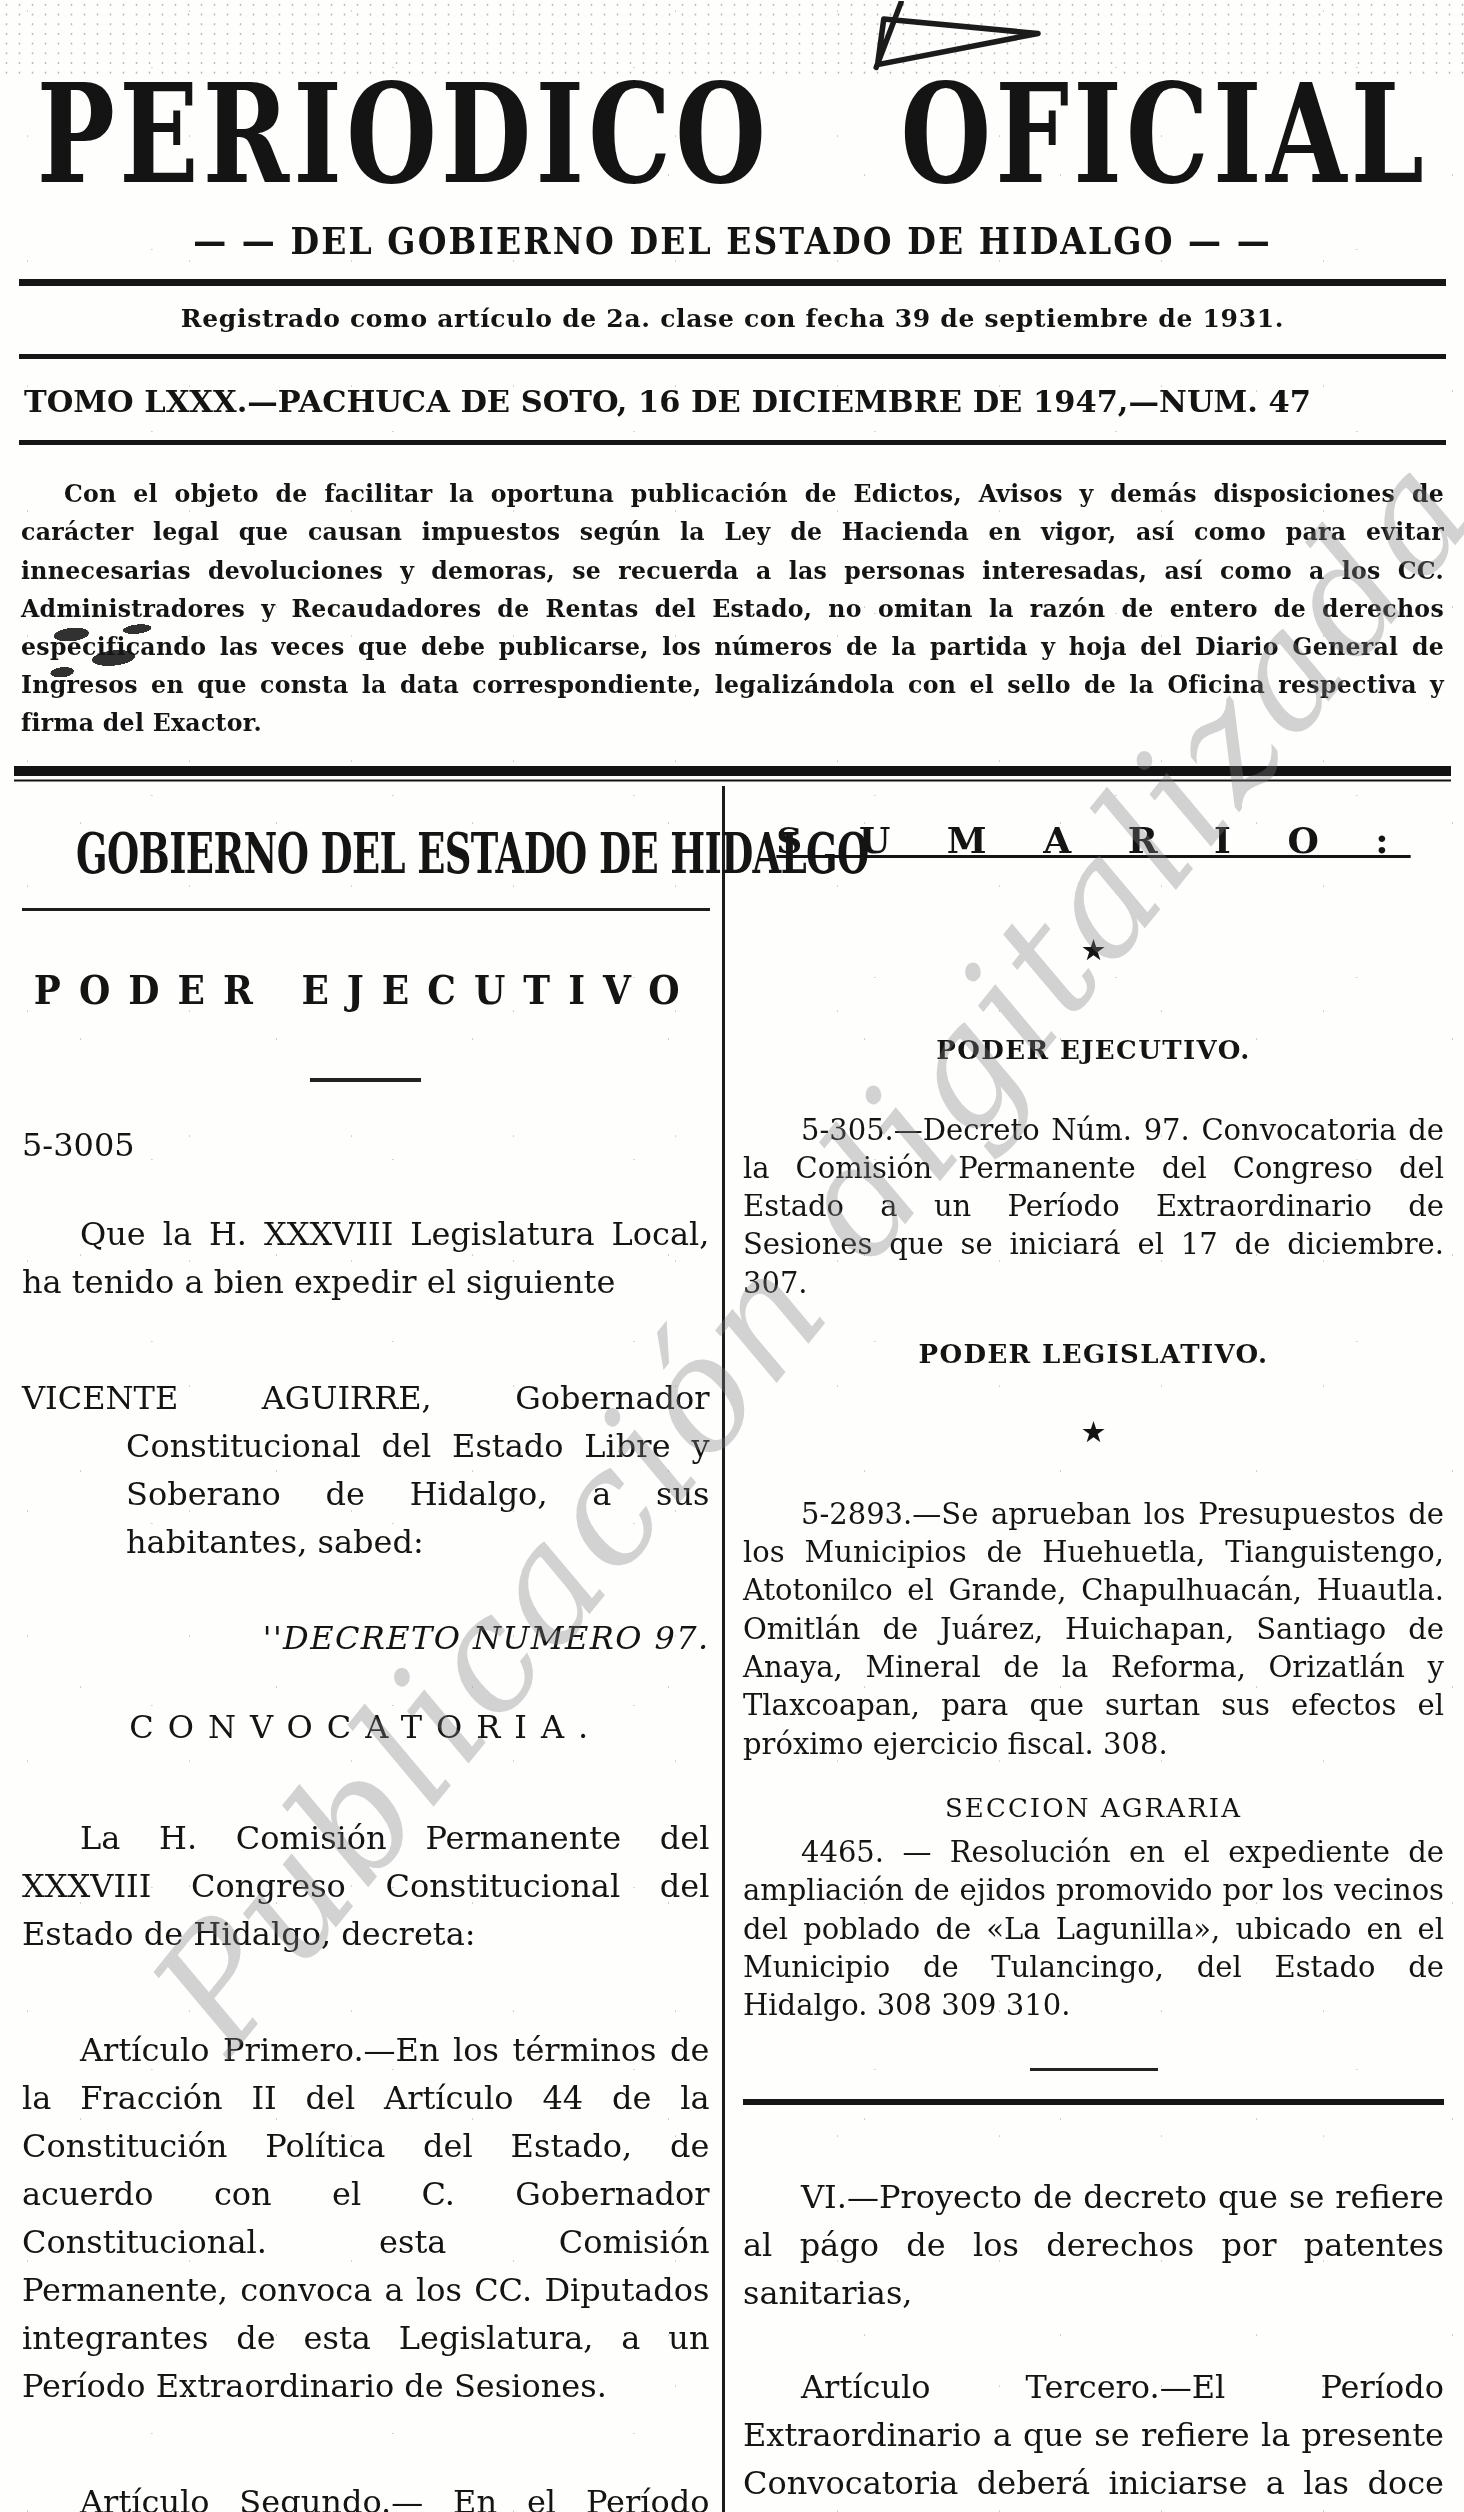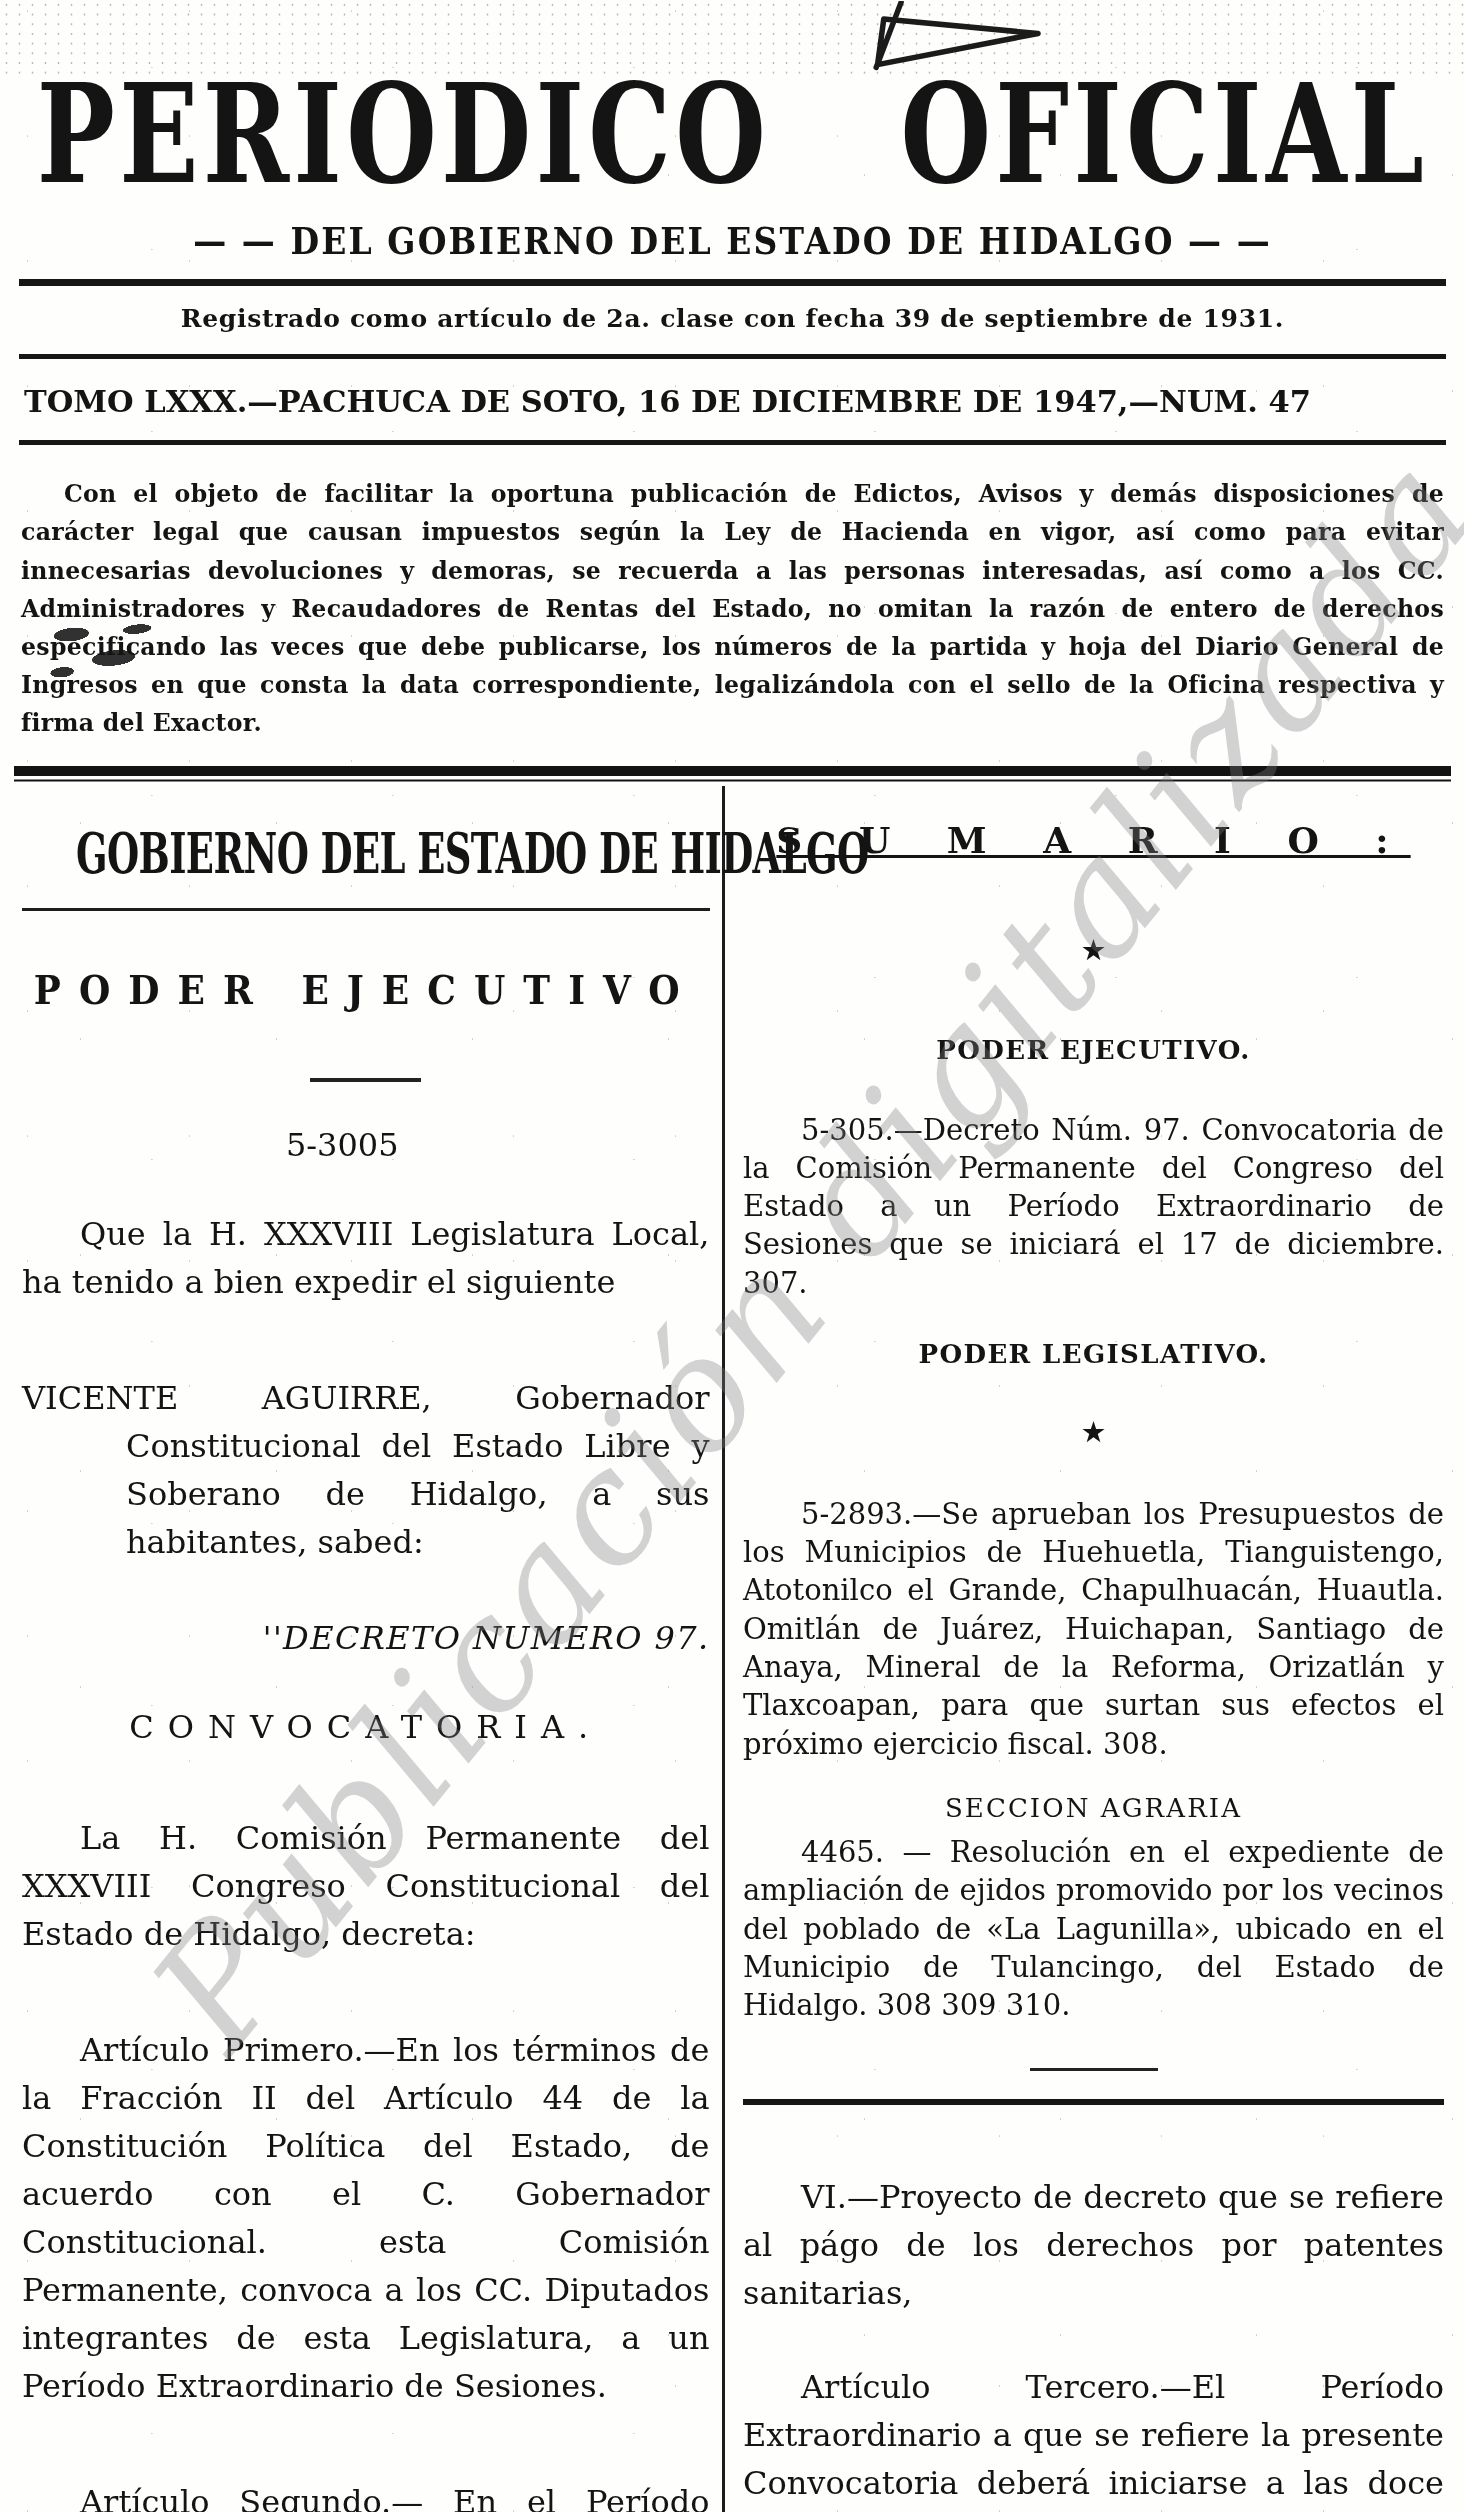--- a/index.html
+++ b/index.html
@@ -74,21 +74,21 @@
   .gob-heading span {
     display:inline-block; font-weight:bold; font-size:42px; letter-spacing:-0.7px;
     transform:scale(.88,1.32); transform-origin:center;
   }
   .rule-thin-double { margin-top:30.5px; border-top:2.8px solid #1d1d1d; border-bottom:1.4px solid #1d1d1d; height:2.8px; }
   .poder-ejec {
     margin-top:58px; text-align:center; font-weight:bold; font-size:36px;
     letter-spacing:18px; transform:scaleY(1.08);
   }
   .mini-rule-left { width:111px; height:3.5px; background:#222; margin:67px auto 0; }
-  .doc-num { margin-top:44px; text-align:center; padding-right:47px; font-size:32px; }
+  .doc-num { margin-top:44px; text-align:left; padding-right:47px; font-size:32px; }
   .body-par { font-size:32px; line-height:1.5; text-align:justify; }
   .hanging { padding-left:104px; text-indent:-104px; }
   .indent  { text-indent:58px; }
   .mt-xl { margin-top:68px; } .mt-l { margin-top:46px; } .mt-m { margin-top:37px; }
   .decree-title { margin-top:53px; text-align:right; font-style:italic; font-size:32px; letter-spacing:1.4px; }
   .convocatoria { margin-top:51px; text-align:center; font-size:32px; letter-spacing:14px; }
   
   .sumario { margin-top:33px; text-align:center; font-weight:bold; font-size:36px; letter-spacing:22px;text-decoration:underline; }
   .star { margin-top:72px; text-align:center; font-size:29px; }
   .star2 { margin-top:46px; text-align:center; font-size:29px; }

